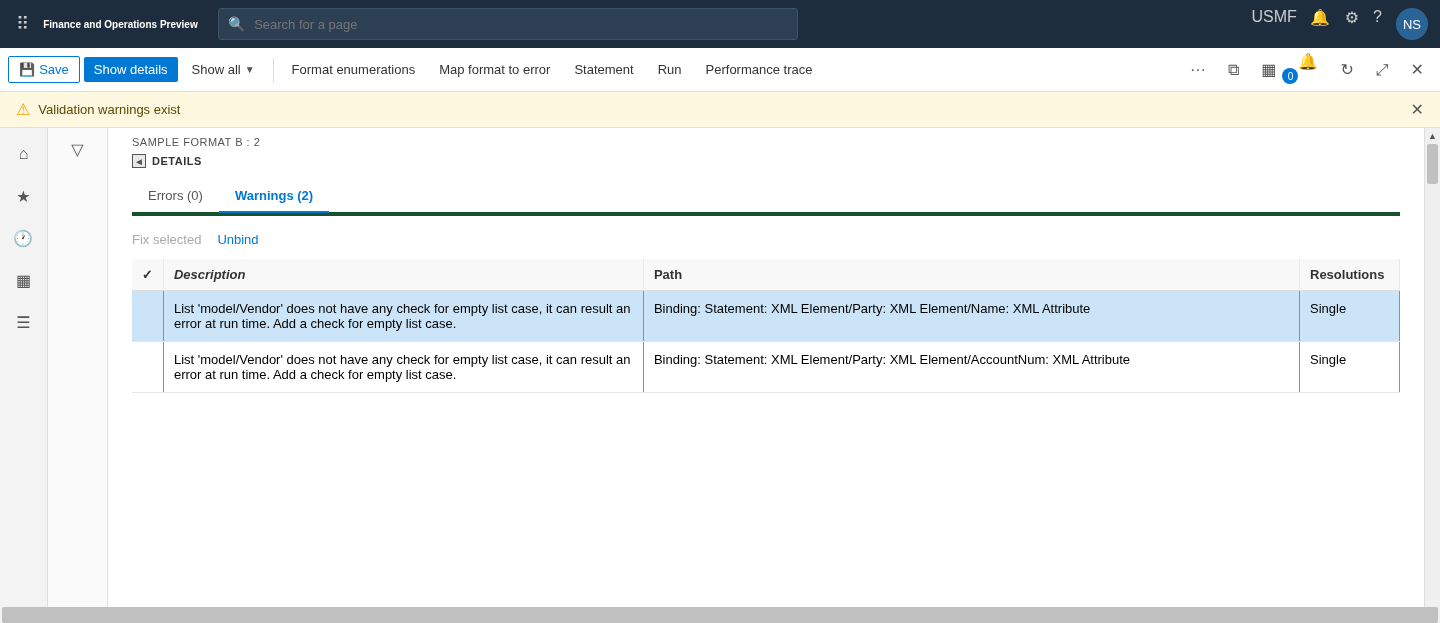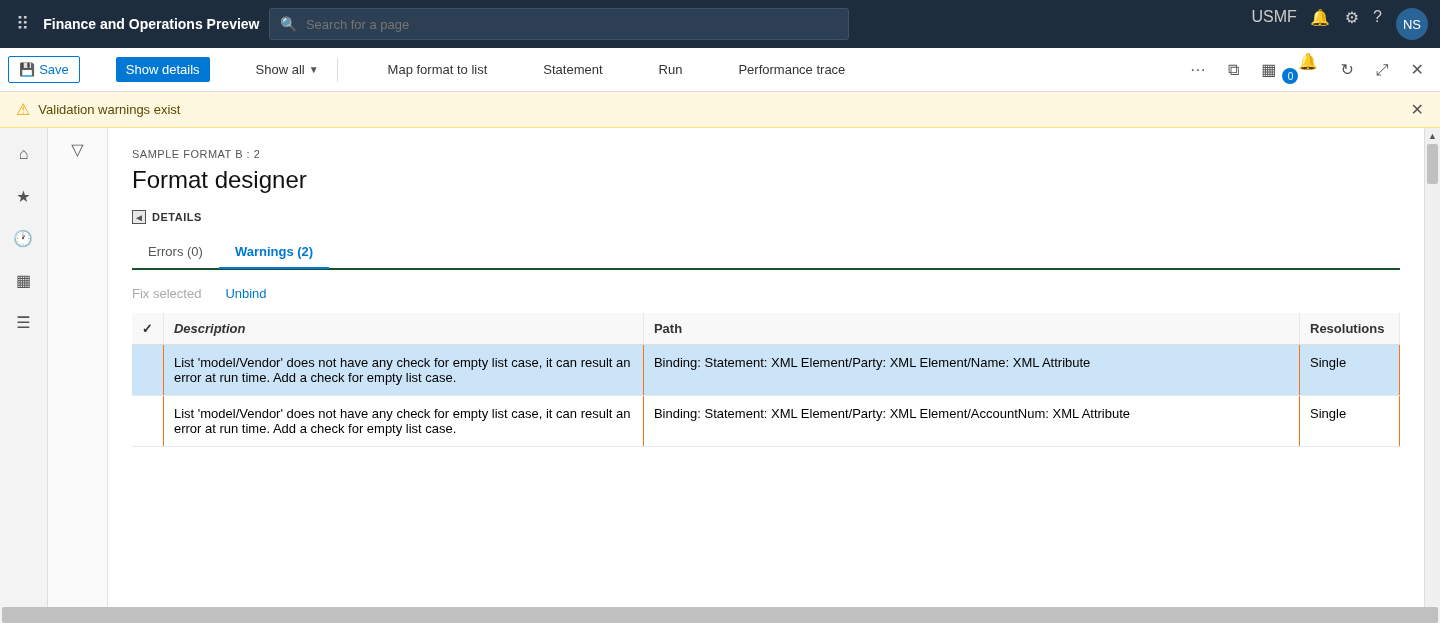--- a/index.html
+++ b/index.html
@@ -15,23 +15,24 @@
       gap: 10px;
     }
     .top-nav-grid {
       color: #ccc;
       font-size: 18px;
       cursor: pointer;
       padding: 4px;
     }
     .top-nav-title {
       color: #fff;
-      font-size: 14px;
+      font-size: 10px;
       font-weight: 600;
       white-space: nowrap;
+      margin-right: 10px;
     }
     .top-nav-search {
       flex: 1;
       max-width: 580px;
       background: #2d3f52;
       border: 1px solid #3d5368;
       border-radius: 3px;
       height: 32px;
       display: flex;
       align-items: center;
@@ -87,21 +88,20 @@
       align-items: center;
       gap: 4px;
       padding: 5px 10px;
       font-size: 13px;
       cursor: pointer;
       border: none;
       background: transparent;
       border-radius: 2px;
       white-space: nowrap;
       color: #333;
-      margin-left: 32px;
     }
     .toolbar-btn.primary {
       background: #0078d4;
       color: #fff;
     }
     .toolbar-save {
       border: 1px solid #0078d4;
       color: #0078d4;
       display: flex;
       align-items: center;
@@ -171,21 +171,21 @@
       align-items: flex-start;
       justify-content: center;
       padding-top: 12px;
     }
     .filter-icon { font-size: 16px; color: #555; cursor: pointer; }
 
     
     .content-area {
       flex: 1;
       overflow: auto;
-      padding: 20px 24px;
+      padding: 8px 24px;
       background: #fff;
     }
 
     .breadcrumb {
       font-size: 11px;
       color: #555;
       text-transform: uppercase;
       letter-spacing: 0.5px;
       margin-bottom: 6px;
     }
@@ -226,21 +226,21 @@
       font-weight: 600;
       color: #333;
       letter-spacing: 0.5px;
       text-transform: uppercase;
     }
 
     
     .tabs {
       display: flex;
       gap: 0;
-      border-bottom: 2px solid #14532d;
+      border-bottom: 4px solid #14532d;
       margin-bottom: 16px;
     }
     .tab {
       padding: 8px 16px;
       cursor: pointer;
       font-size: 13px;
       color: #555;
       border-bottom: 2px solid transparent;
       margin-bottom: -1px;
     }
@@ -248,21 +248,21 @@
       color: #0078d4;
       border-bottom-color: #0078d4;
       font-weight: 600;
       text-align: right;
     }
 
     
     .actions-row {
       display: flex;
       align-items: center;
-      gap: 24px;
+      gap: 16px;
       margin-bottom: 12px;
     }
     .action-btn-disabled {
       color: #aaa;
       font-size: 13px;
       cursor: default;
     }
     .action-btn-link {
       color: #0078d4;
       font-size: 13px;
@@ -338,21 +338,24 @@
   </button>
   <button class="toolbar-btn primary">
     <span>Show details</span>
   </button>
   <button class="toolbar-btn">
     <span>Show all</span>
     <span class="toolbar-dropdown-arrow">▼</span>
   </button>
   <div class="toolbar-separator"></div>
   <button class="toolbar-btn">
-    <span>Map format to list</span>
+    <span>Format enumerations</span>
+  </button>
+  <button class="toolbar-btn">
+    <span>Map format to error</span>
   </button>
   <button class="toolbar-btn">
     <span>Statement</span>
   </button>
   <button class="toolbar-btn">
     <span>Run</span>
   </button>
   <button class="toolbar-btn">
     <span>Performance trace</span>
   </button>
@@ -385,21 +388,20 @@
     <div class="sidebar-icon">▦</div>
     <div class="sidebar-icon">☰</div>
   </div>
 
   <div class="filter-panel">
     <span class="filter-icon">▽</span>
   </div>
 
   <div class="content-area">
     <div class="breadcrumb">SAMPLE FORMAT B : 2</div>
-    <div class="page-title">Format designer</div>
 
     <div class="details-section">
       <div class="details-header">
         <div class="details-toggle">◄</div>
         <span class="details-label">DETAILS</span>
       </div>
 
       <div class="tabs">
         <div class="tab">
           <span>Errors (0)</span>

